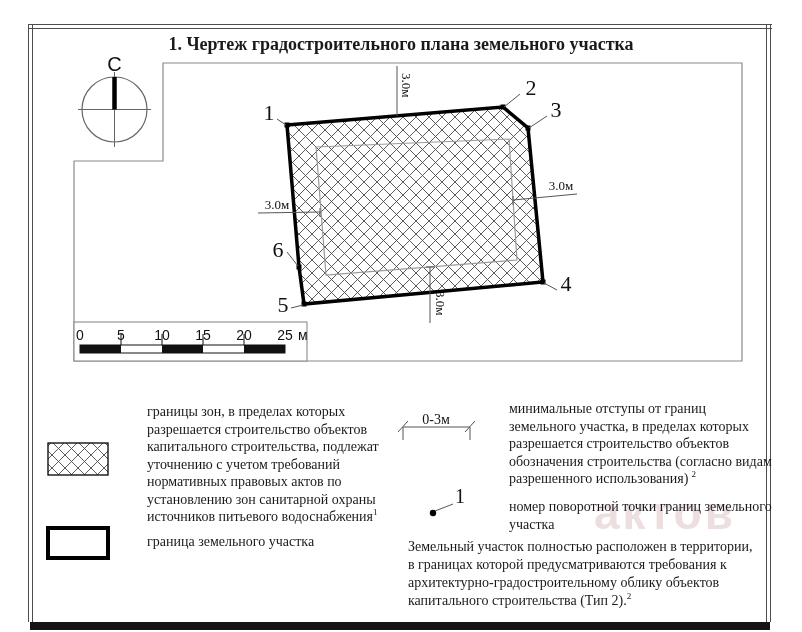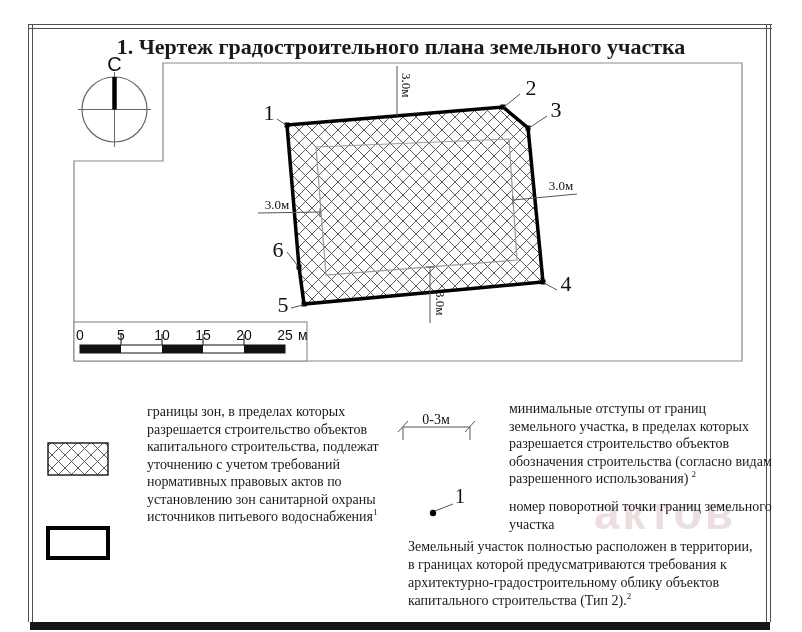--- a/index.html
+++ b/index.html
@@ -5,21 +5,21 @@
   html,body{margin:0;padding:0;background:#fff;}
   #page{position:relative;width:802px;height:632px;background:#fff;overflow:hidden;
         font-family:"Liberation Serif", serif;color:#1a1a1a;}
   .abs{position:absolute;}
   
   .b-top{left:28px;top:24px;width:744px;height:3px;border-top:1.4px solid #4d4d4d;border-bottom:1.4px solid #4d4d4d;}
   .b-left{left:28px;top:24px;width:3px;height:598px;border-left:1.4px solid #4d4d4d;border-right:1.4px solid #4d4d4d;}
   .b-right{left:766px;top:24px;width:3px;height:598px;border-left:1.4px solid #4d4d4d;border-right:1.4px solid #4d4d4d;}
   .b-bottom{left:30px;top:622px;width:740px;height:8px;background:#161616;}
   
-  .title{left:40px;top:34px;width:722px;text-align:center;font-size:22px;font-weight:bold;}
+  .title{left:40px;top:34px;width:722px;text-align:center;font-size:18px;font-weight:bold;}
   .legend-heading{left:200px;top:371px;width:400px;text-align:center;font-size:16px;font-weight:bold;}
   .body-text{font-size:14px;line-height:17.5px;margin-left:19px;}
   .item0{left:128px;top:403px;width:252px;}
   .item1{left:128px;top:533px;width:260px;}
   .item2{left:490px;top:400px;width:266px;}
   .item3{left:490px;top:498px;width:266px;}
   .note{left:408px;top:538px;width:348px;font-size:14px;line-height:18px;}
   sup{font-size:9px;line-height:0;}
   sup.sp{margin-left:3px;}
   .watermark{left:594px;top:486px;font-family:"Liberation Sans",sans-serif;font-weight:bold;
@@ -150,20 +150,21 @@
       <line x1="435" y1="511" x2="453" y2="504" stroke="#555" stroke-width="1"></line>
       <text class="sym-label1" x="460" y="503" text-anchor="middle">1</text>
     </g>
   </svg>
 
 
   <div class="abs body-text item0">
     <span>границы зон, в пределах которых разрешается строительство объектов капитального строительства, подлежат уточнению с учетом требований нормативных правовых актов по установлению зон санитарной охраны источников питьевого водоснабжения</span><sup>1</sup>
   </div>
 
+  <div class="abs body-text item1">граница земельного участка</div>
 
   <div class="abs body-text item2">
     <span>минимальные отступы от границ земельного участка, в пределах которых разрешается строительство объектов обозначения строительства (согласно видам разрешенного использования)</span><sup class="sp">2</sup>
   </div>
 
   <div class="abs body-text item3">номер поворотной точки границ земельного участка</div>
 
   <div class="abs note">
     <span>Земельный участок полностью расположен в территории, в границах которой предусматриваются требования к архитектурно-градостроительному облику объектов капитального строительства (Тип 2).</span><sup>2</sup>
   </div>

